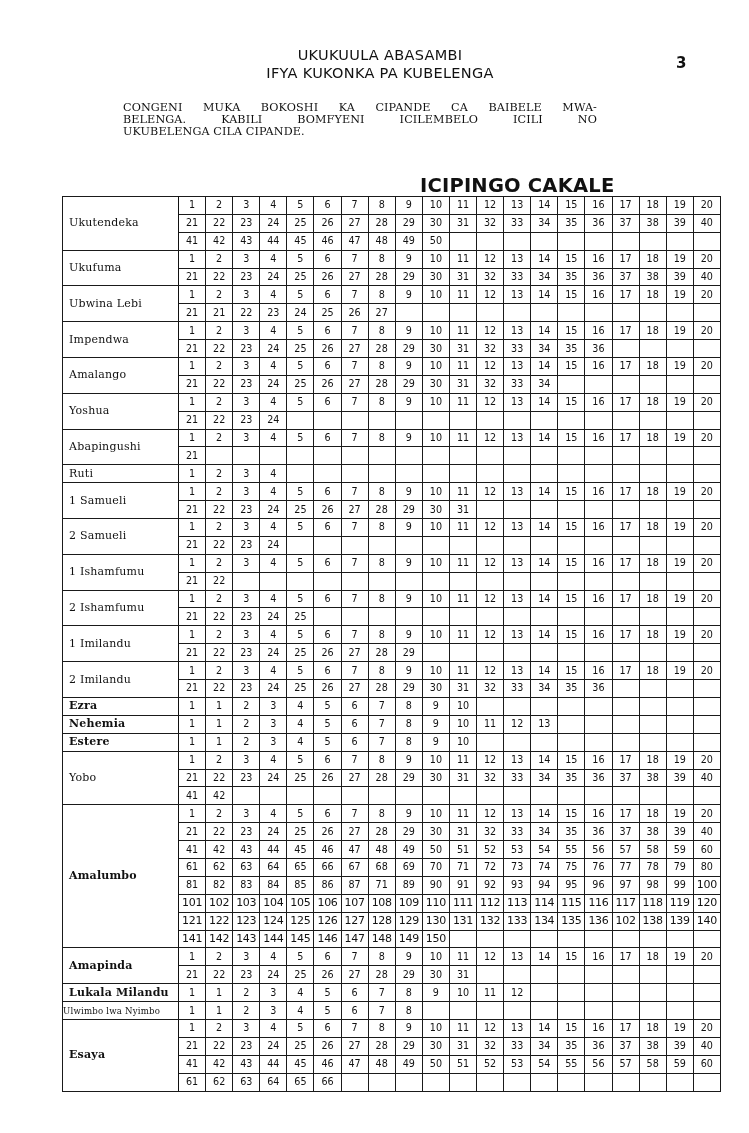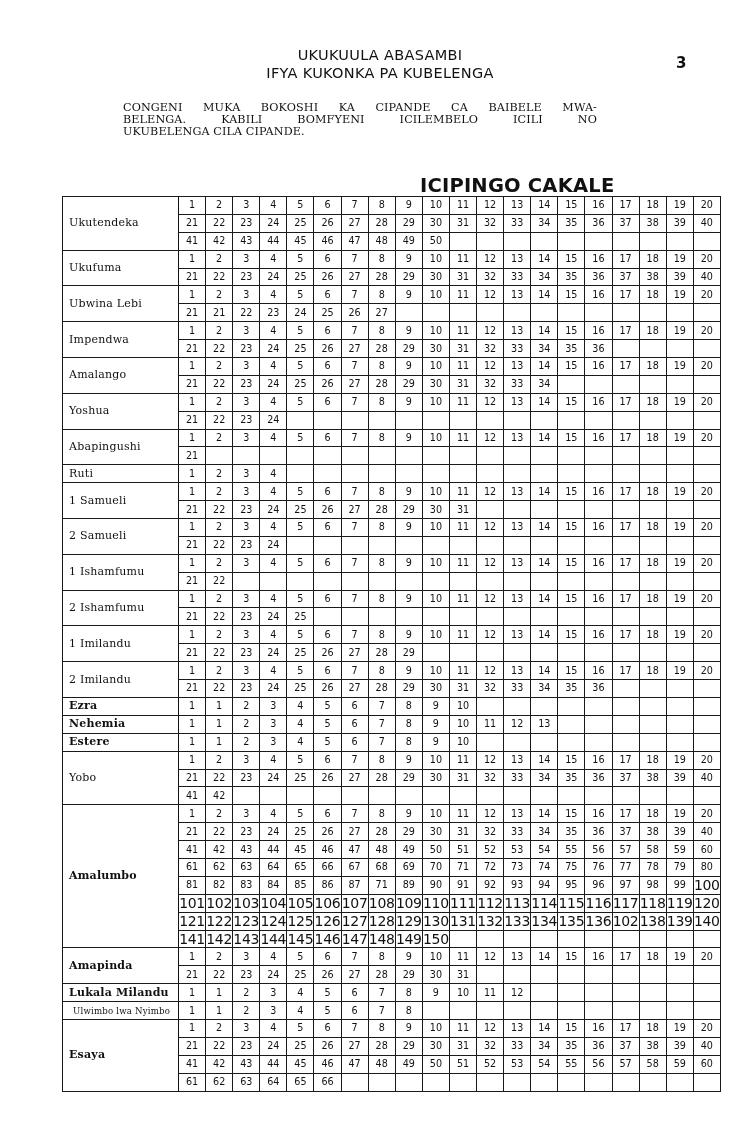--- a/index.html
+++ b/index.html
@@ -35,22 +35,22 @@
     border: 1px solid #1a1a1a; height: 16.9px; padding: 0;
     font-family: "DejaVu Sans", sans-serif; font-size: 9.6px; text-align: center;
     vertical-align: middle; line-height: 10px; overflow: hidden; white-space: nowrap;
   }
   table.grid td.book {
     text-align: left; padding-left: 6px;
     font-family: "DejaVu Serif", serif; font-size: 11px; letter-spacing: 0.2px;
     border-right: 1.5px solid #111;
   }
   table.grid td.book.bold { font-weight: bold; }
-  table.grid td.book.small { font-size: 8.6px; padding-left: 10px; }
-  table.grid td.n3 { font-size: 14px; letter-spacing: -0.3px; }
+  table.grid td.book.small { font-size: 8.6px; padding-left: 0; }
+  table.grid td.n3 { font-size: 11px; letter-spacing: -0.3px; }
   col.bookcol { width: 116px; }
   col.numcol { width: 27.1px; }
 </style>
 </head>
 <body>
 
 <div class="title t1">UKUKUULA ABASAMBI</div>
 <div class="title t2">IFYA KUKONKA PA KUBELENGA</div>
 <div class="pagenum">3</div>
 

